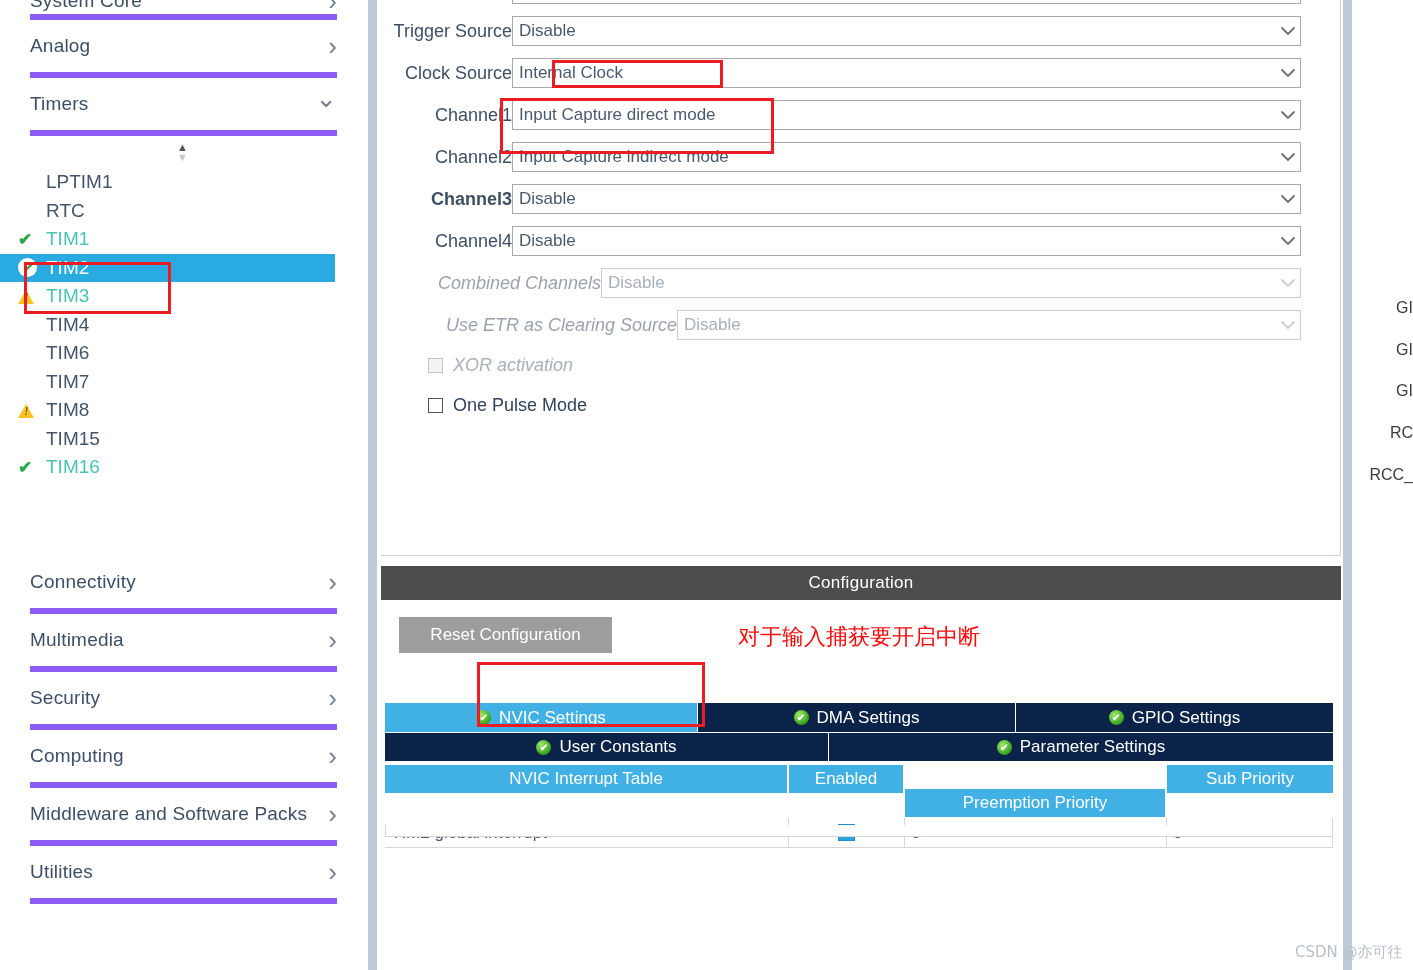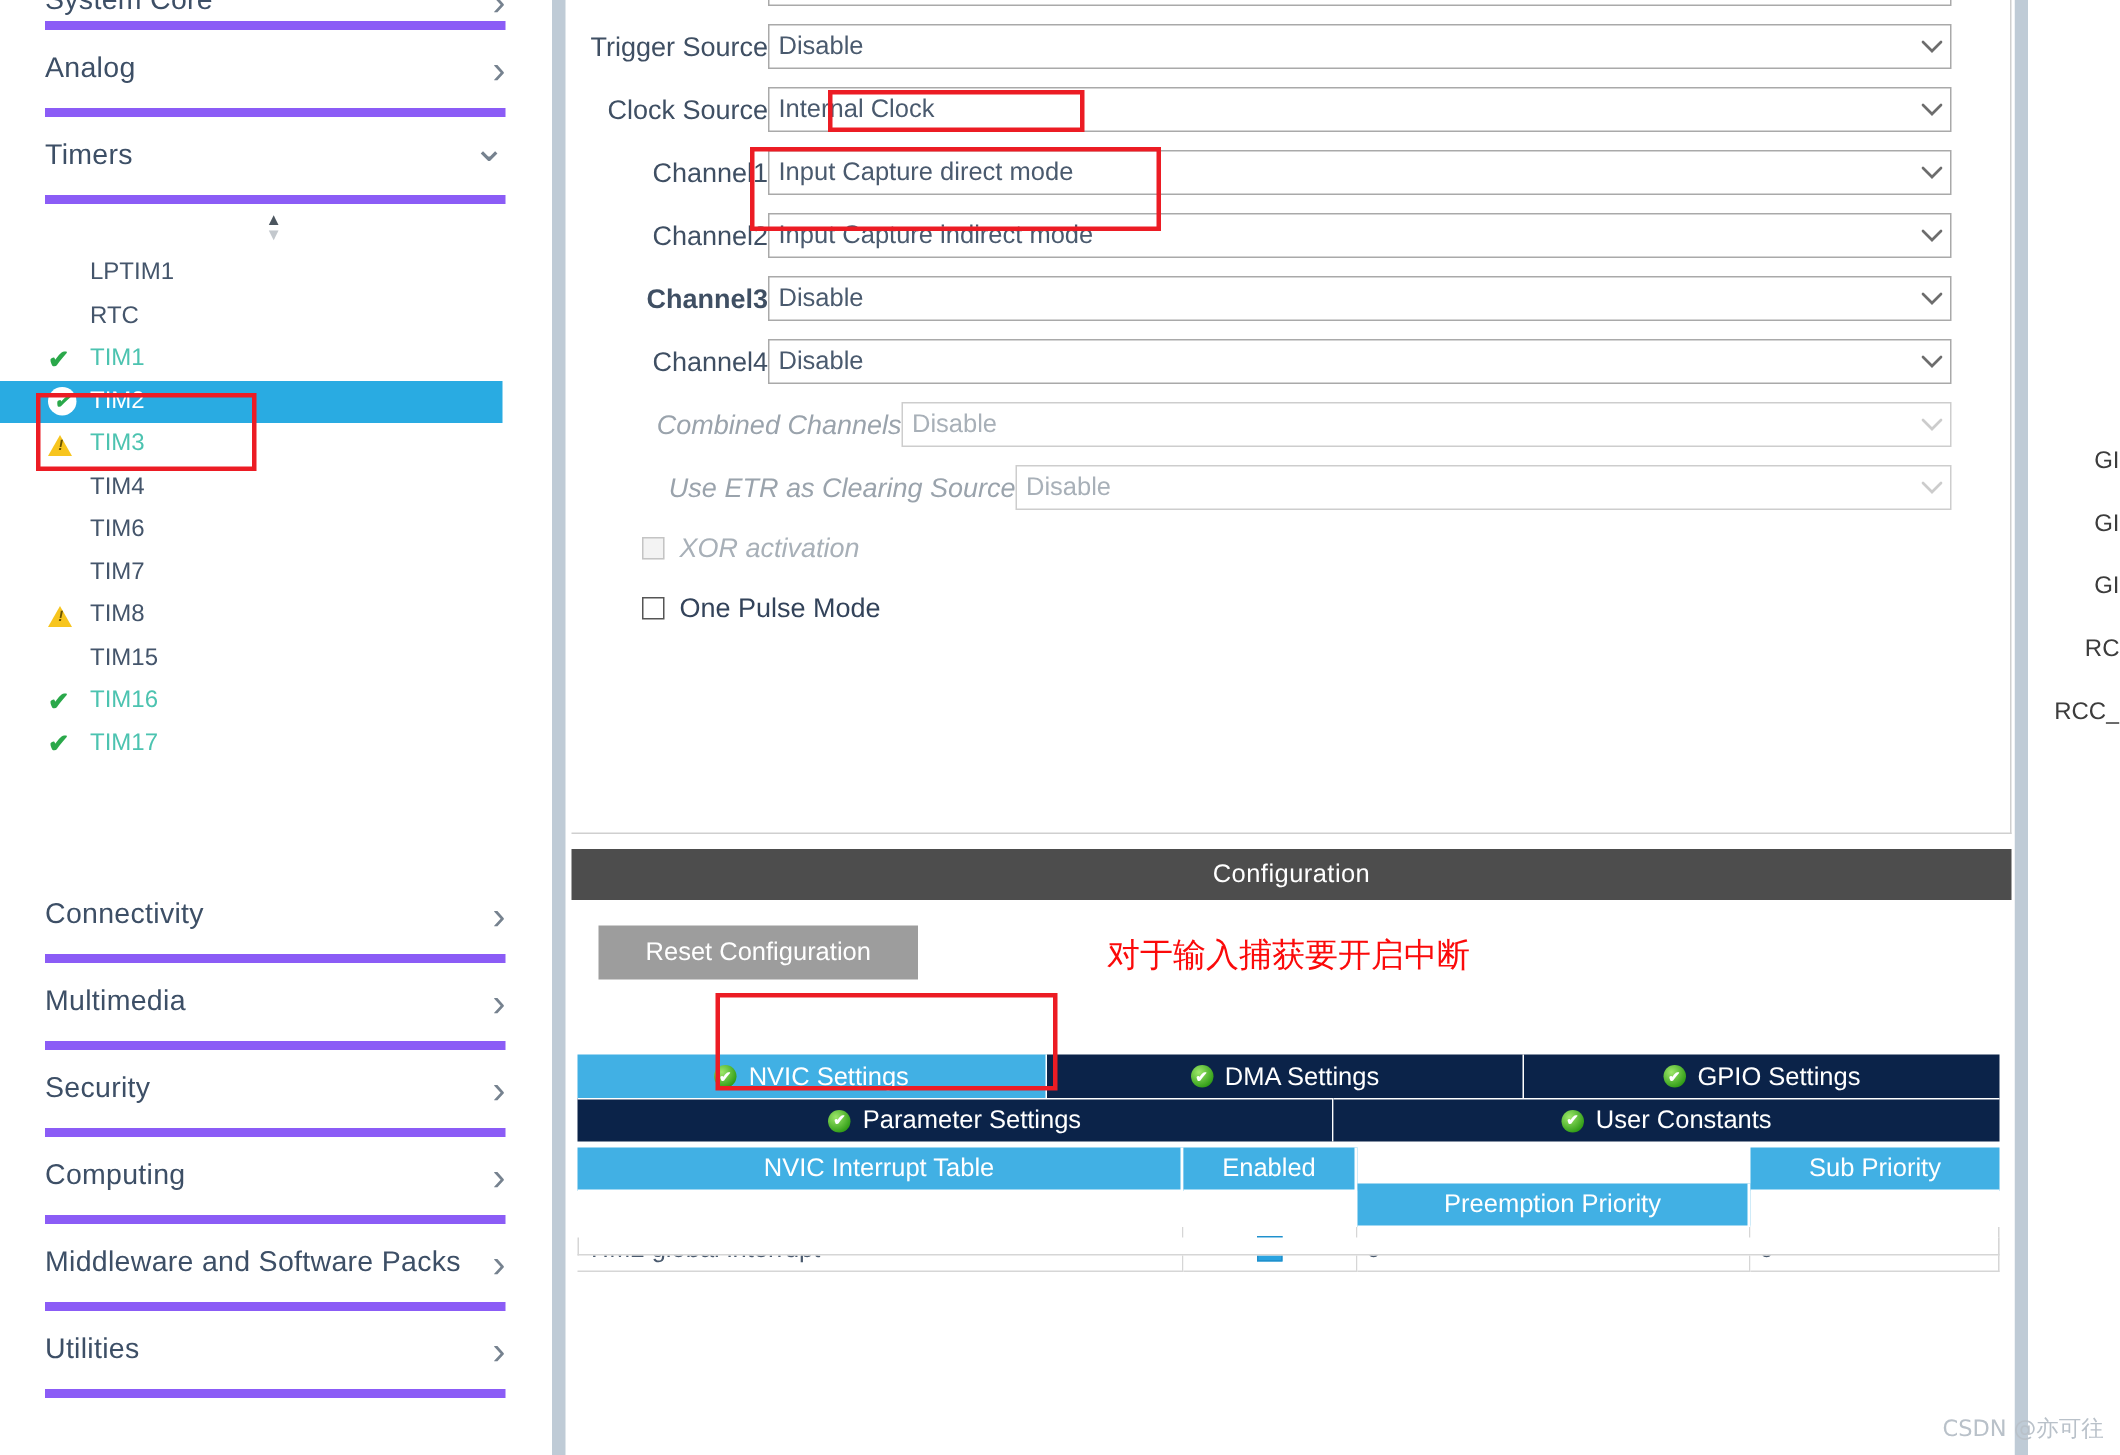--- a/index.html
+++ b/index.html
@@ -35,21 +35,21 @@
   .tim-list{ position:relative; padding-top:6px; }
   .spinner{
     width:100%; text-align:center; height:26px; line-height:10px;
     color:#5b6672; font-size:11px; letter-spacing:0; user-select:none;
   }
   .spinner .up{ display:block; color:#4c565f; }
   .spinner .dn{ display:block; color:#c3c8cd; }
 
   .tim-item{
     height:28.5px; display:flex; align-items:center;
-    padding-left:32px; font-size:16px; color:#44556b; position:relative;
+    padding-left:18px; font-size:19px; color:#44556b; position:relative;
   }
   .tim-item .st{
     width:28px; flex:0 0 28px; display:flex; align-items:center; justify-content:flex-start;
     font-size:17px; line-height:1;
   }
   .tim-item.ok   { color:#4cc3b0; }
   .tim-item.ok .st{ color:#2aa84a; }
   .tim-item.warn .st{ color:#f5c518; }
   .tim-item.warn { color:#4cc3b0; }
   .tim-item.plain{ color:#44556b; }
@@ -276,24 +276,20 @@
         </span>
       <span>TIM8</span>
     </div>
     <div class="tim-item plain">
       <span class="st"></span>
       <span>TIM15</span>
     </div>
     <div class="tim-item ok">
       <span class="st ico-check"></span>
       <span>TIM16</span>
-    </div>
-    <div class="tim-item ok">
-      <span class="st ico-check"></span>
-      <span>TIM17</span>
     </div>
   </div>
 
   <div class="tim-gap"></div>
 
   <div class="cat-row">
     <span class="cat-label">Connectivity</span>
     <span class="chev right"></span>
   </div>
   <div class="cat-row">
@@ -457,27 +453,27 @@
           <div class="tab" style="flex:0 0 318px;">
             <span class="tick"></span>
             <span>DMA Settings</span>
           </div>
           <div class="tab" style="flex:1 1 auto;">
             <span class="tick"></span>
             <span>GPIO Settings</span>
           </div>
         </div>
         <div class="tabrow second">
+          <div class="tab" style="flex:1 1 auto;">
+            <span class="tick"></span>
+            <span>User Constants</span>
+          </div>
           <div class="tab" style="flex:0 0 504px;">
             <span class="tick"></span>
             <span>Parameter Settings</span>
-          </div>
-          <div class="tab" style="flex:1 1 auto;">
-            <span class="tick"></span>
-            <span>User Constants</span>
           </div>
         </div>
       </div>
 
       <div id="nvicTable">
         <div class="thead">
           <div class="th" style="flex:0 0 404px;">NVIC Interrupt Table</div>
           <div class="th" style="flex:0 0 116px;">Enabled</div>
           <div class="th" style="flex:0 0 262px;margin-top:24px;">Preemption Priority</div>
           <div class="th" style="flex:1 1 auto;">Sub Priority</div>

